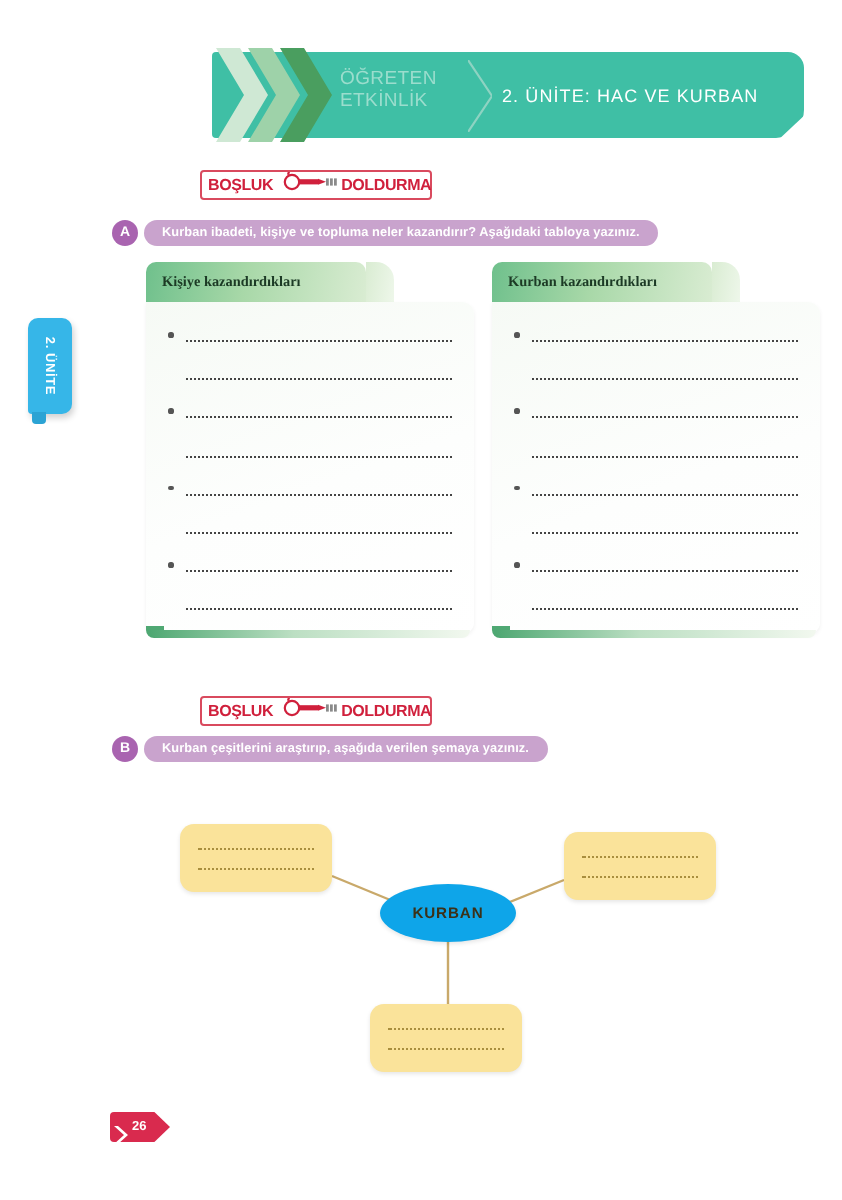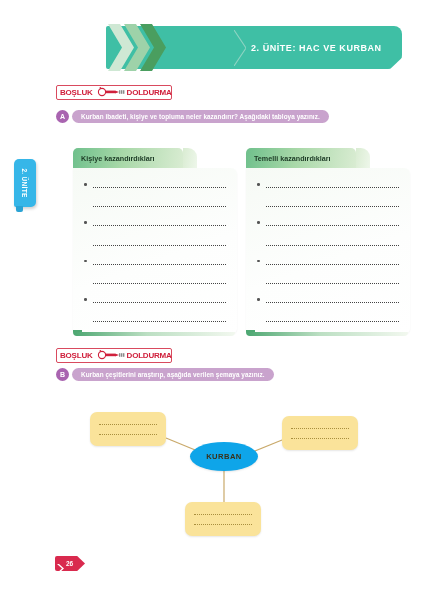--- a/index.html
+++ b/index.html
@@ -97,21 +97,21 @@
     top: 6px;
     width: 12px;
     height: 36px;
   }
   #banner-title {
     position: absolute;
     left: 193px;
     top: 19px;
     color: #ffffff;
     font-size: 9px;
-    font-weight: bold;
+    font-weight: normal;
     letter-spacing: 0.55px;
     white-space: nowrap;
   }
 
   
   #bts-badge {
     position: absolute;
     left: 0px;
     top: 0px;
     width: 54px;
@@ -160,20 +160,21 @@
   .fill-label {
     position: absolute;
     height: 15px;
     border: 1px solid #d94a5e;
     border-radius: 2px;
     background: #ffffff;
     display: flex;
     align-items: center;
     padding: 0 3px;
     box-sizing: border-box;
+    margin-left: 44px;
   }
   .fill-label .lbl-a,
   .fill-label .lbl-b {
     color: #d0203c;
     font-size: 8px;
     font-weight: bold;
     letter-spacing: -0.2px;
     line-height: 8px;
   }
   .fill-label .pencil-icon {
@@ -215,23 +216,24 @@
     align-items: center;
     padding: 0 9px;
     box-sizing: border-box;
     white-space: nowrap;
     letter-spacing: 0.05px;
   }
 
   
   .panel {
     position: absolute;
-    top: 148px;
+    top: 131px;
     width: 164px;
     height: 194px;
+    font-family: Liberation Serif, serif;
   }
   #panel-left  { left: 73px; }
   #panel-right { left: 246px; }
 
   .panel-tab {
     position: absolute;
     left: 0; top: 0;
     width: 110px;
     height: 20px;
     background: linear-gradient(100deg,#6fc08c 0%,#a8d8a8 45%,#d9ecd2 100%);
@@ -405,20 +407,22 @@
     <svg width="26" height="47" viewBox="0 0 26 47">
         <path d="M0 0 L14 23.5 L0 47 L12 47 L26 23.5 L12 0 Z" fill="#9ed2a9"></path>
       </svg>
   </div>
   <div class="chevron" id="chev-3">
     <svg width="26" height="47" viewBox="0 0 26 47">
         <path d="M0 0 L14 23.5 L0 47 L12 47 L26 23.5 L12 0 Z" fill="#4a9e5f"></path>
       </svg>
   </div>
 
+  <div id="banner-ogreten" style="white-space:pre-line">ÖĞRETEN
+ETKİNLİK</div>
 
   <div id="banner-divider">
     <svg width="12" height="36" viewBox="0 0 12 36">
         <path d="M0 0 L12 18 L0 36" fill="none" stroke="#8ed3c2" stroke-width="1.1"></path>
       </svg>
   </div>
 
   <div id="banner-title">2. ÜNİTE: HAC VE KURBAN</div>
 
 </div>
@@ -477,21 +481,21 @@
       <div class="line-row">
           <span class="dotline"></span>
         </div>
     </div>
   </div>
   <div class="panel-underline-tip"></div>
   <div class="panel-underline"></div>
 </div>
 
 <div class="panel" id="panel-right">
-  <div class="panel-tab">Temelli kazandırdıkları</div>
+  <div class="panel-tab">Kurban kazandırdıkları</div>
   <div class="panel-tab-curve"></div>
   <div class="panel-body">
     <div class="lines">
       <div class="line-row">
           <span class="bullet"></span>
           <span class="dotline"></span>
         </div>
       <div class="line-row">
           <span class="dotline"></span>
         </div>

